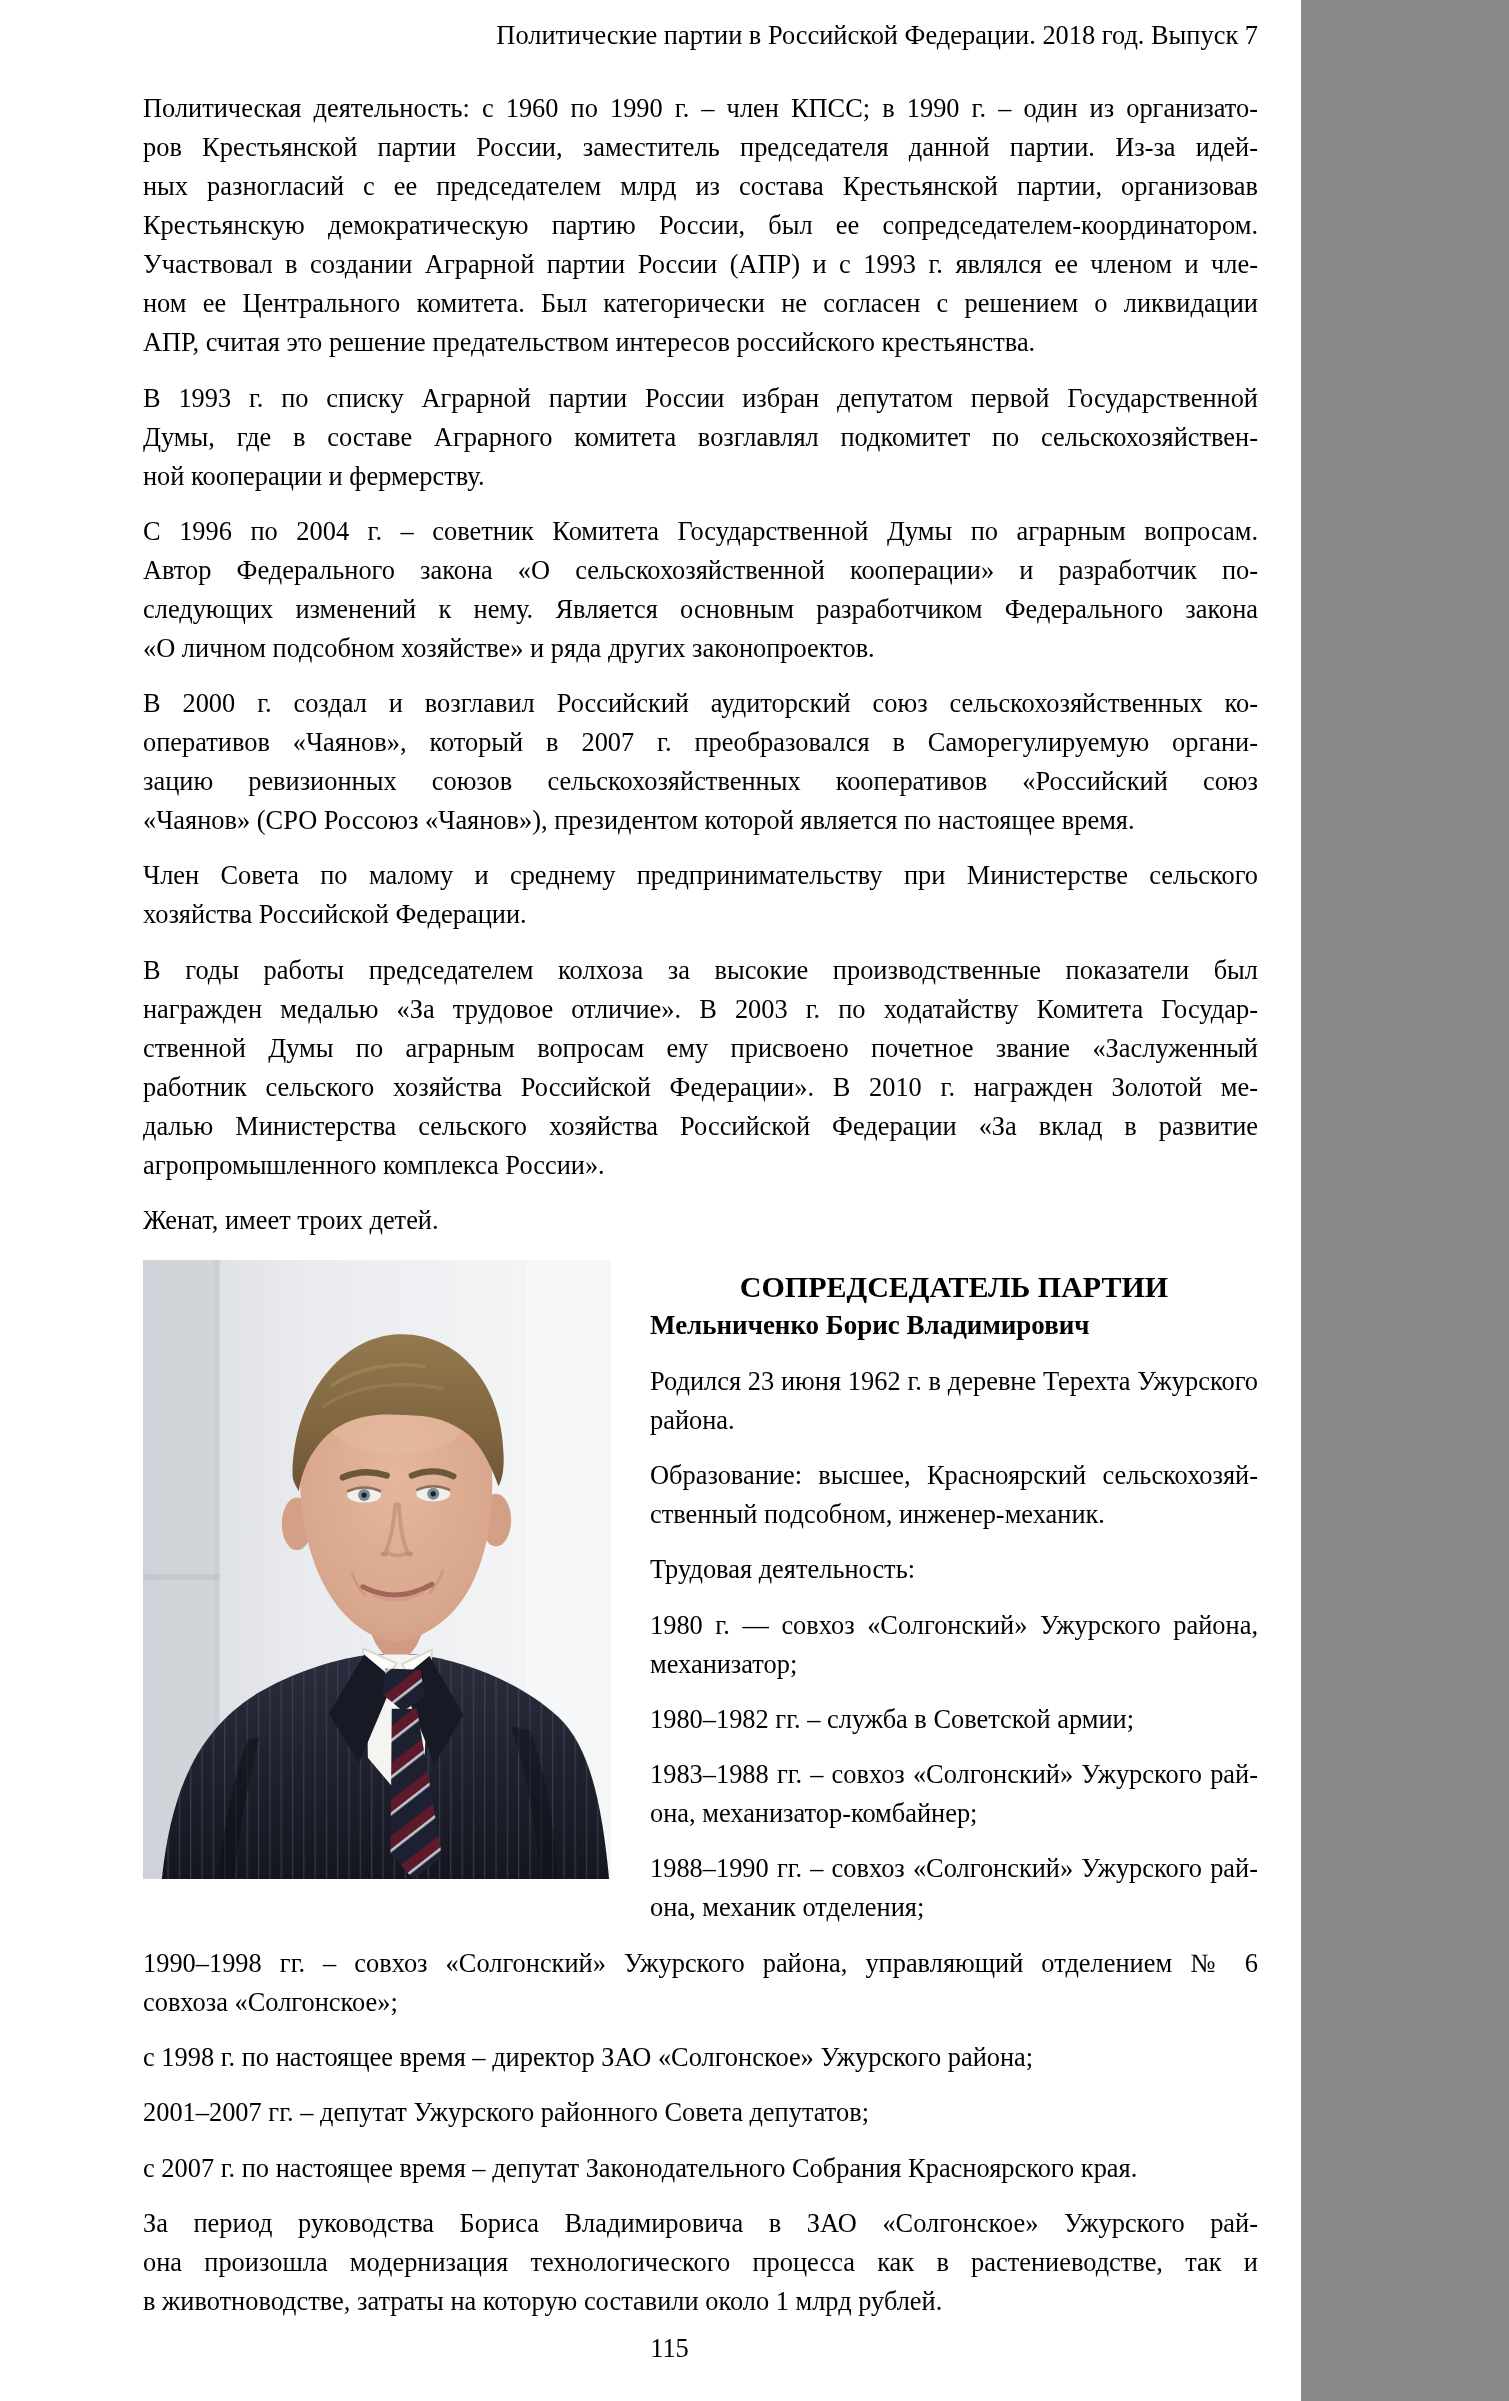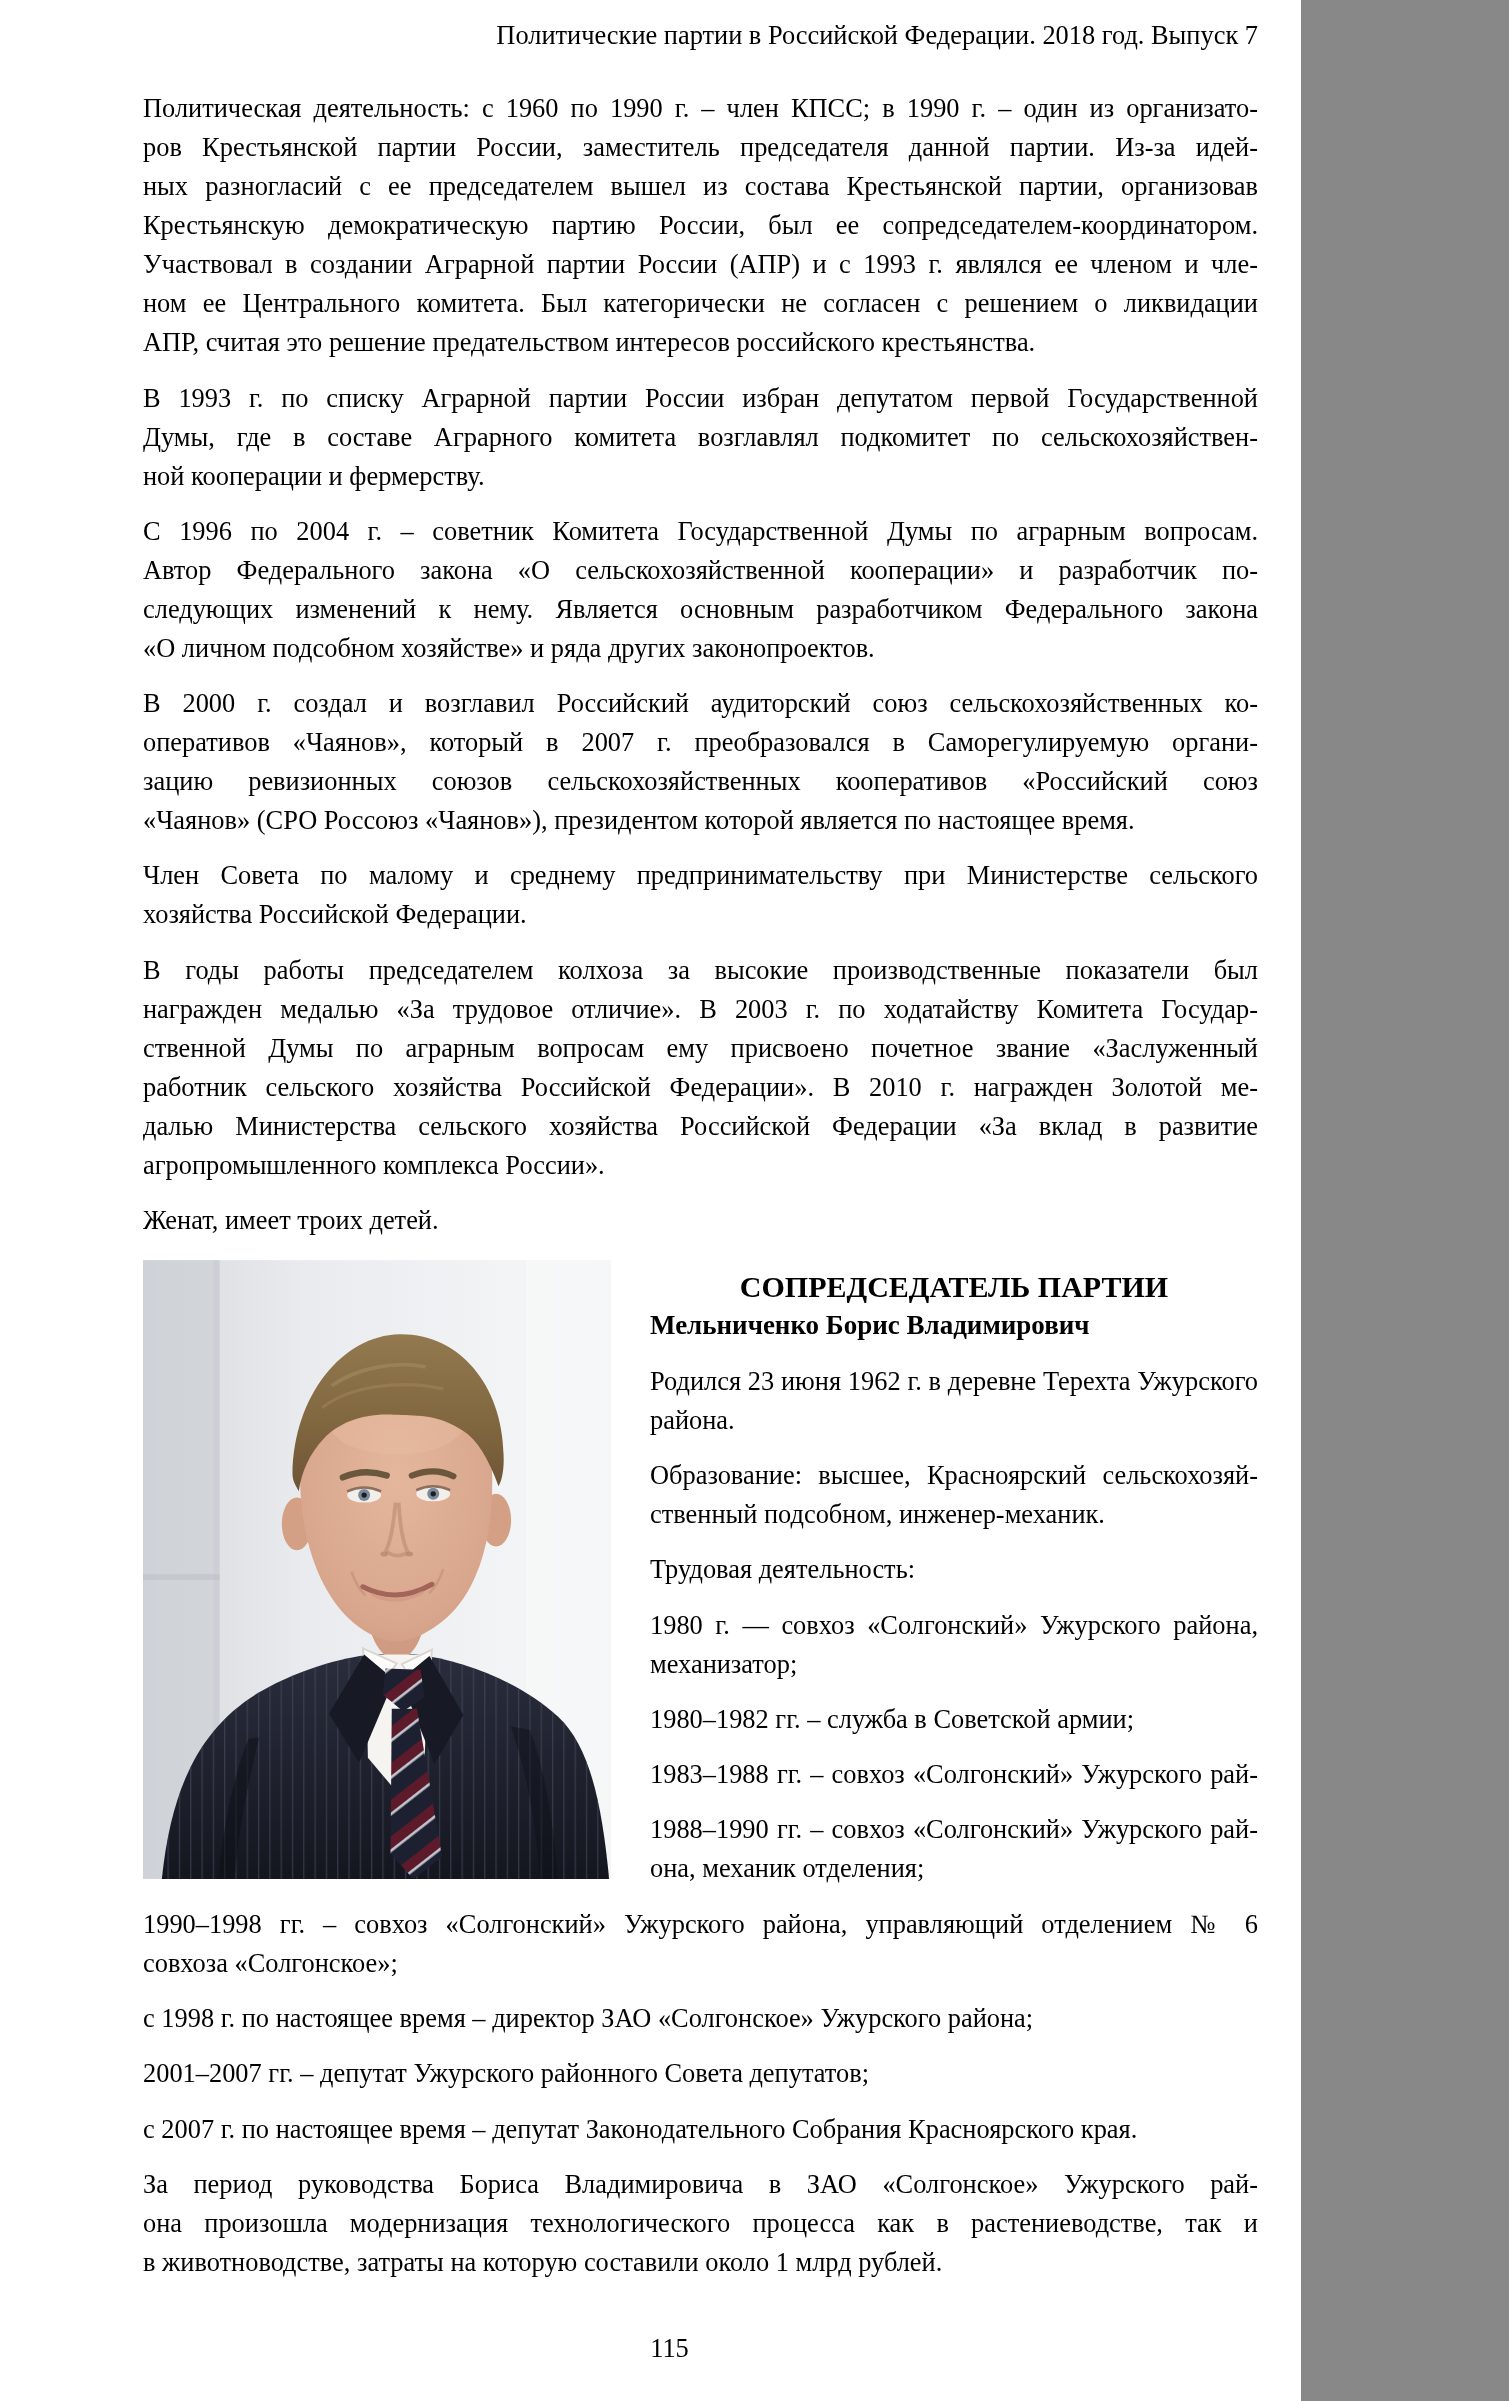--- a/index.html
+++ b/index.html
@@ -47,21 +47,21 @@
 
 <div class="page">
 
   <div class="running-header">Политические партии в Российской Федерации. 2018 год. Выпуск 7</div>
 
   <div class="content">
 
     <div class="para para-first">
         <div class="tline">Политическая деятельность: с 1960 по 1990 г. – член КПСС; в 1990 г. – один из организато-</div>
         <div class="tline">ров Крестьянской партии России, заместитель председателя данной партии. Из-за идей-</div>
-        <div class="tline">ных разногласий с ее председателем вышел из состава Крестьянской партии, организовав</div>
+        <div class="tline">ных разногласий с ее председателем млрд из состава Крестьянской партии, организовав</div>
         <div class="tline">Крестьянскую демократическую партию России, был ее сопредседателем-координатором.</div>
         <div class="tline">Участвовал в создании Аграрной партии России (АПР) и с 1993 г. являлся ее членом и чле-</div>
         <div class="tline">ном ее Центрального комитета. Был категорически не согласен с решением о ликвидации</div>
         <div class="tline tlast">АПР, считая это решение предательством интересов российского крестьянства.</div>
       </div>
     <div class="para">
         <div class="tline">В 1993 г. по списку Аграрной партии России избран депутатом первой Государственной</div>
         <div class="tline">Думы, где в составе Аграрного комитета возглавлял подкомитет по сельскохозяйствен-</div>
         <div class="tline tlast">ной кооперации и фермерству.</div>
       </div>
@@ -203,20 +203,21 @@
           </div>
         <div class="col-para">
             <div class="tline">1980 г. — совхоз «Солгонский» Ужурского района,</div>
             <div class="tline tlast">механизатор;</div>
           </div>
         <div class="col-para">
             <div class="tline tlast">1980–1982 гг. – служба в Советской армии;</div>
           </div>
         <div class="col-para">
             <div class="tline">1983–1988 гг. – совхоз «Солгонский» Ужурского рай-</div>
+            <div class="tline tlast">она, механизатор-комбайнер;</div>
           </div>
         <div class="col-para">
             <div class="tline">1988–1990 гг. – совхоз «Солгонский» Ужурского рай-</div>
             <div class="tline tlast">она, механик отделения;</div>
           </div>
       </div>
     </div>
 
     <div class="para">
         <div class="tline">1990–1998 гг. – совхоз «Солгонский» Ужурского района, управляющий отделением № 6</div>

